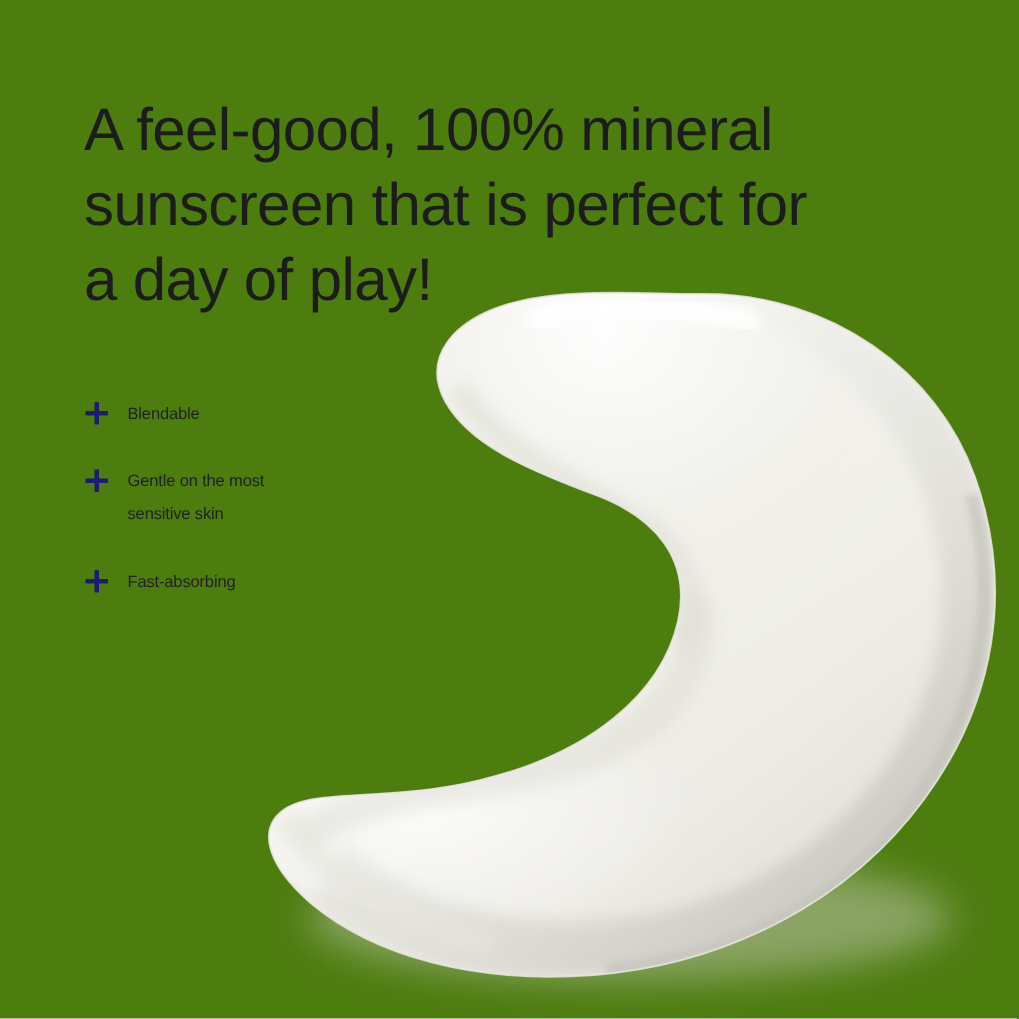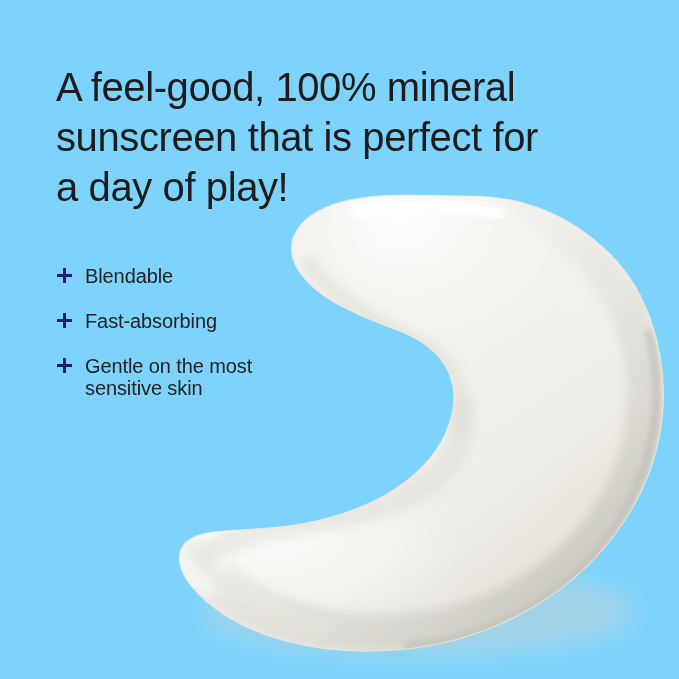--- a/index.html
+++ b/index.html
@@ -4,21 +4,21 @@
 <style>
   html, body {
     margin: 0;
     padding: 0;
     background: #ffffff;
   }
   #canvas {
     position: relative;
     width: 679px;
     height: 679px;
-    background: #7dd3fc;
+    background: #4d7c0f;
     overflow: hidden;
     font-family: "Liberation Sans", sans-serif;
     -webkit-font-smoothing: antialiased;
   }
 
   
   #cream-swoosh {
     position: absolute;
     left: 0;
     top: 0;
@@ -94,21 +94,21 @@
     height: 3px;
   }
   .plus-icon::after {       
     left: 7px;
     top: 3px;
     width: 3px;
     height: 15px;
   }
 
   .benefit-label {
-    font-size: 20px;
+    font-size: 11px;
     line-height: 22px;
     font-weight: 400;
     letter-spacing: -0.1px;
     color: #222222;
     white-space: pre-line;
   }
 </style>
 </head>
 <body>
 
@@ -227,23 +227,23 @@
 a day of play!</h1>
 
 
     <ul id="benefit-list">
       <li class="benefit-item">
         <span class="plus-icon"></span>
         <span class="benefit-label">Blendable</span>
       </li>
       <li class="benefit-item">
         <span class="plus-icon"></span>
-        <span class="benefit-label">Fast-absorbing</span>
+        <span class="benefit-label">Gentle on the most
+sensitive skin</span>
       </li>
       <li class="benefit-item">
         <span class="plus-icon"></span>
-        <span class="benefit-label">Gentle on the most
-sensitive skin</span>
+        <span class="benefit-label">Fast-absorbing</span>
       </li>
     </ul>
 
   </div>
 </div>
 
 </body></html>

